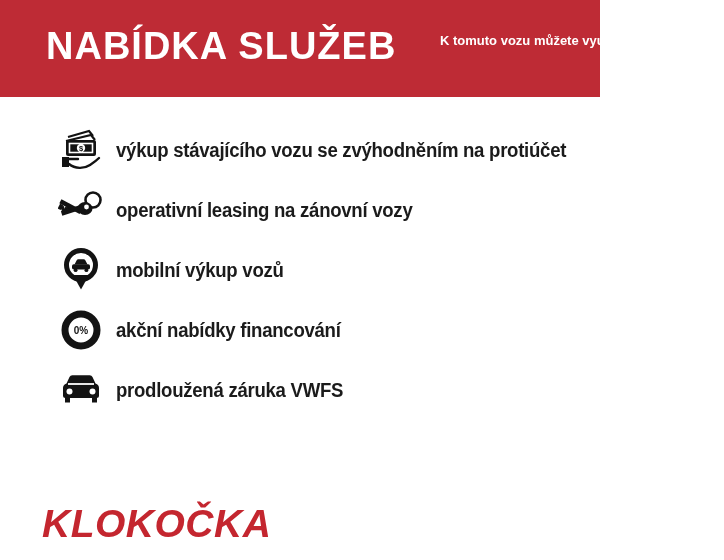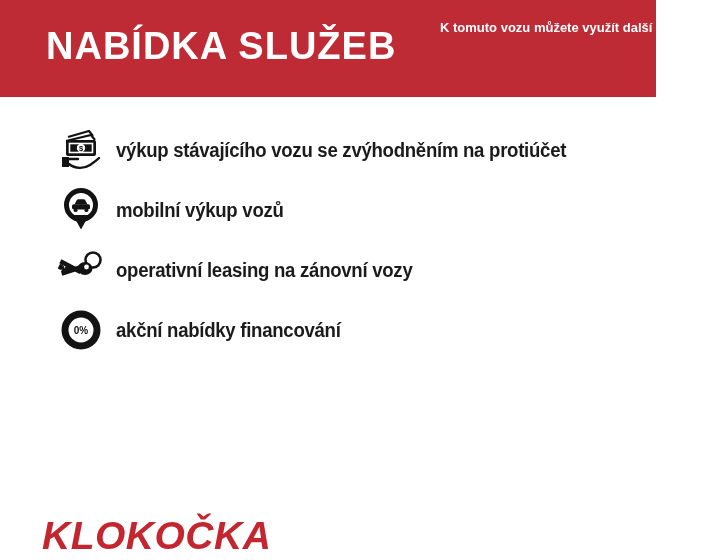--- a/index.html
+++ b/index.html
@@ -11,33 +11,33 @@
   *{margin:0;padding:0;box-sizing:border-box;}
   html,body{width:724px;height:560px;}
   body{
     position:relative;
     width:724px;height:560px;
     background:#ffffff;
     font-family:"Liberation Sans", sans-serif;
     overflow:hidden;
   }
   .banner{
-    position:absolute;top:0;left:0;width:656px;height:97px;
+    position:absolute;top:0;left:0;width:600px;height:97px;
     background:var(--brand-red);
   }
   .banner-title{
     position:absolute;left:46px;top:27px;
     color:#ffffff;
     font-size:38px;font-weight:bold;
     letter-spacing:1px;
     white-space:nowrap;
     line-height:1;
   }
   .banner-subtitle{
-    position:absolute;left:440px;top:18px;
+    position:absolute;left:440px;top:31px;
     color:#ffffff;
     font-size:13px;font-weight:bold;
     line-height:19px;
     width:260px;
   }
   .services{
     position:absolute;left:58px;top:120px;width:640px;
   }
   .service-row{
     height:60px;
@@ -51,21 +51,21 @@
   .icon-wrap svg{width:46px;height:46px;display:block;}
   .service-label{
     color:var(--ink);
     font-size:20px;font-weight:bold;
     letter-spacing:-0.3px;
     white-space:nowrap;
     transform:scaleX(0.93);
     transform-origin:left center;
   }
   .logo{
-    position:absolute;left:42px;top:516px;
+    position:absolute;left:42px;top:504px;
     color:var(--logo-red);
     font-size:39px;font-weight:bold;font-style:italic;
     letter-spacing:0.5px;
     white-space:nowrap;
     line-height:1;
   }
   svg text{font-family:"Liberation Sans", sans-serif;}
 </style>
 </head>
 <body>
@@ -92,34 +92,20 @@
         <path d="M11 32 h9" stroke="#131313" stroke-width="2.4" stroke-linecap="round" fill="none"></path>
         <path d="M11 37 C17 42 26 42 32 38 C35 36 38.5 33.5 41 31" fill="none" stroke="#131313" stroke-width="2.4" stroke-linecap="round"></path>
       </svg>
     </span>
     <span class="service-label">výkup stávajícího vozu se zvýhodněním na protiúčet</span>
   </div>
 
   <div class="service-row">
     <span class="icon-wrap">
       <svg viewBox="0 0 46 46" aria-hidden="true">
-        <circle cx="23" cy="18" r="14.5" fill="#ffffff" stroke="#131313" stroke-width="5"></circle>
-        <path d="M16.5 17.5 L18.7 13.2 Q19.2 12.2 20.3 12.2 H25.7 Q26.8 12.2 27.3 13.2 L29.5 17.5 Z" fill="#131313"></path>
-        <rect x="14" y="17.3" width="18" height="5.2" rx="1.8" fill="#131313"></rect>
-        <circle cx="17.6" cy="23.2" r="1.9" fill="#131313"></circle>
-        <circle cx="28.4" cy="23.2" r="1.9" fill="#131313"></circle>
-        <path d="M15 28 L31 28 L23 42.5 Z" fill="#131313"></path>
-      </svg>
-    </span>
-    <span class="service-label">mobilní výkup vozů</span>
-  </div>
-
-  <div class="service-row">
-    <span class="icon-wrap">
-      <svg viewBox="0 0 46 46" aria-hidden="true">
         <circle cx="35" cy="13" r="7.5" fill="none" stroke="#131313" stroke-width="2.6"></circle>
         <g transform="rotate(-18 26 21)">
           <rect x="3" y="17" width="22" height="4.6" fill="#131313"></rect>
           <rect x="4" y="12.5" width="3.4" height="6" fill="#131313"></rect>
           <rect x="10" y="12.5" width="3.4" height="6" fill="#131313"></rect>
         </g>
         <g transform="rotate(28 26 23)">
           <rect x="1" y="24" width="23" height="4.6" fill="#131313"></rect>
           <rect x="2" y="28.5" width="3.4" height="5.5" fill="#131313"></rect>
           <rect x="8" y="28.5" width="3.4" height="5.5" fill="#131313"></rect>
@@ -127,26 +113,53 @@
         <ellipse cx="27" cy="21.5" rx="7.5" ry="6.5" fill="#131313"></ellipse>
         <circle cx="28.5" cy="20" r="2.4" fill="#ffffff"></circle>
       </svg>
     </span>
     <span class="service-label">operativní leasing na zánovní vozy</span>
   </div>
 
   <div class="service-row">
     <span class="icon-wrap">
       <svg viewBox="0 0 46 46" aria-hidden="true">
+        <circle cx="23" cy="18" r="14.5" fill="#ffffff" stroke="#131313" stroke-width="5"></circle>
+        <path d="M16.5 17.5 L18.7 13.2 Q19.2 12.2 20.3 12.2 H25.7 Q26.8 12.2 27.3 13.2 L29.5 17.5 Z" fill="#131313"></path>
+        <rect x="14" y="17.3" width="18" height="5.2" rx="1.8" fill="#131313"></rect>
+        <circle cx="17.6" cy="23.2" r="1.9" fill="#131313"></circle>
+        <circle cx="28.4" cy="23.2" r="1.9" fill="#131313"></circle>
+        <path d="M15 28 L31 28 L23 42.5 Z" fill="#131313"></path>
+      </svg>
+    </span>
+    <span class="service-label">mobilní výkup vozů</span>
+  </div>
+
+  <div class="service-row">
+    <span class="icon-wrap">
+      <svg viewBox="0 0 46 46" aria-hidden="true">
         <circle cx="23" cy="23" r="16" fill="none" stroke="#131313" stroke-width="7"></circle>
         <text x="23" y="26.5" text-anchor="middle" font-size="10" font-weight="bold" fill="#131313">0%</text>
       </svg>
     </span>
     <span class="service-label">akční nabídky financování</span>
   </div>
 
+  <div class="service-row">
+    <span class="icon-wrap">
+      <svg viewBox="0 0 46 46" aria-hidden="true">
+        <path d="M5 21 Q5 17.5 8.5 16.5 L11.5 10 Q12.3 8.2 14.3 8.2 H31.7 Q33.7 8.2 34.5 10 L37.5 16.5 Q41 17.5 41 21 V28.5 Q41 31 38.5 31 H7.5 Q5 31 5 28.5 Z" fill="#131313"></path>
+        <rect x="10" y="16.1" width="26" height="1.8" fill="#ffffff"></rect>
+        <circle cx="11.5" cy="24.5" r="3" fill="#ffffff"></circle>
+        <circle cx="34.5" cy="24.5" r="3" fill="#ffffff"></circle>
+        <rect x="7" y="31" width="5" height="4.5" fill="#131313"></rect>
+        <rect x="34" y="31" width="5" height="4.5" fill="#131313"></rect>
+      </svg>
+    </span>
+    <span class="service-label">prodloužená záruka VWFS</span>
+  </div>
 
 
 </main>
 
 <footer>
   <div class="logo">KLOKOČKA</div>
 </footer>
 
 </body></html>

